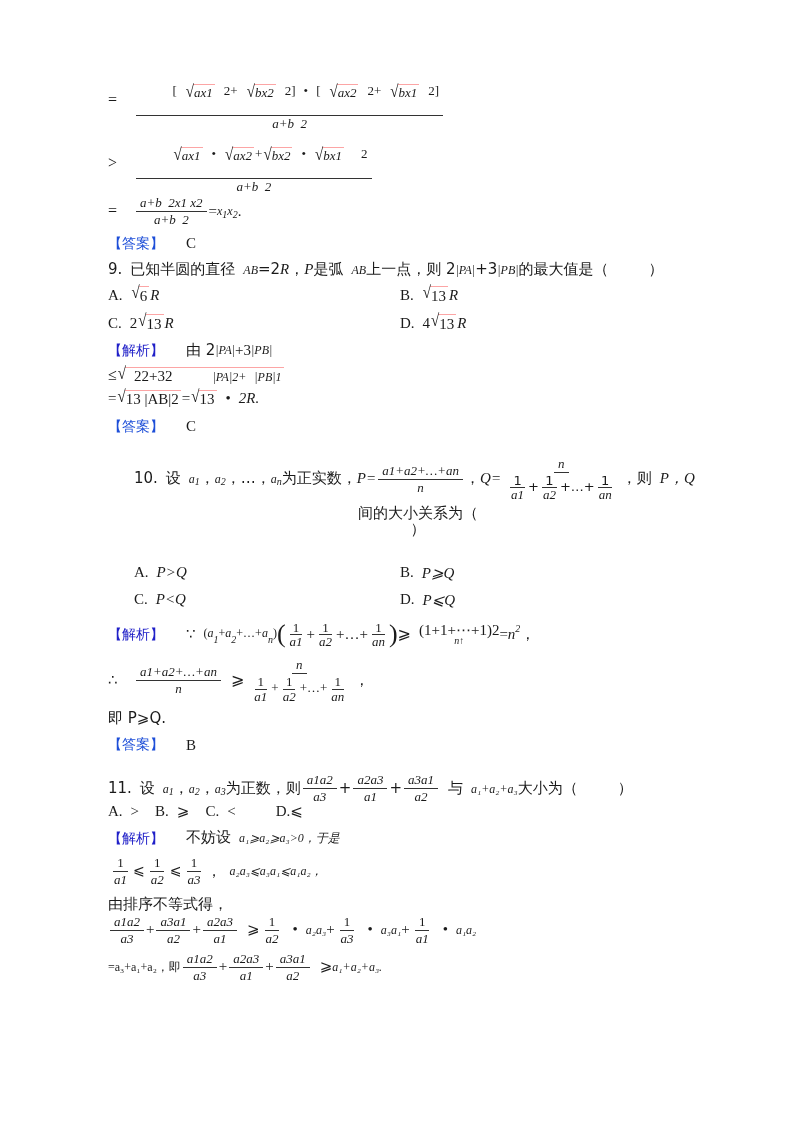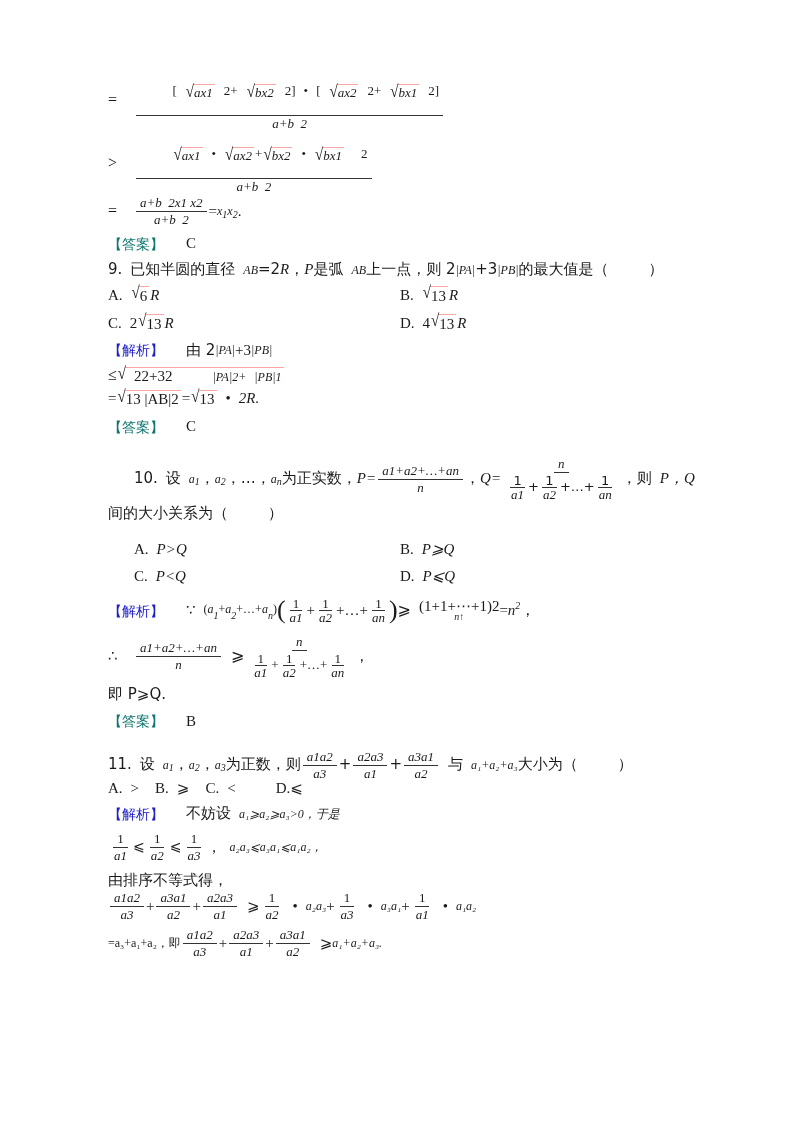--- a/index.html
+++ b/index.html
@@ -49,21 +49,21 @@
     top: 3px;
   }
   .sup {
     font-size: 10px;
     position: relative;
     top: -5px;
   }
 
   
   .tag-jiexi { color: #2020c8; font-family: "DejaVu Sans", sans-serif; font-size: 14px; }
-  .tag-daan  { color: #0f766e; font-family: Liberation Sans, sans-serif; font-size: 14px; text-align: right; }
+  .tag-daan  { color: #1d4ed8; font-family: Liberation Mono, monospace; font-size: 14px; text-align: right; }
   .tag-gap   { display: inline-block; width: 22px; }
 
   
   .frac {
     display: inline-flex;
     flex-direction: column;
     align-items: center;
     justify-content: center;
     vertical-align: middle;
     margin: 0 2px;
@@ -254,21 +254,21 @@
     <div class="line" style="margin-top:11px;">
       <span class="tag-daan">【答案】</span><span class="tag-gap"></span><span>C</span>
     </div>
   </div>
 
   <div class="blk" style="margin-top:22px;">
     <div class="line zh" style="margin-bottom:5px;">
       <span class="indent"></span><span>10.</span><span class="gap-s"></span><span>设</span><span class="gap-s"></span><span class="it sm">a</span><span class="sub it">1</span>，<span class="it sm">a</span><span class="sub it">2</span>，<span>…</span>，<span class="it sm">a</span><span class="sub it">n</span><span>为正实数，</span><span class="it">P=</span><span class="frac frac-s"><span class="num it">a1+a2+…+an</span><span class="den it">n</span></span><span>，</span><span class="it">Q=</span><span class="frac frac-s"><span class="num it">n</span><span class="den"><span class="f1"><span>1</span><span class="it">a1</span></span><span>+</span><span class="f1"><span>1</span><span class="it">a2</span></span><span>+…+</span><span class="f1"><span>1</span><span class="it">an</span></span></span></span><span>，则</span><span class="gap-s"></span><span class="it">P，Q</span>
     </div>
 
-    <div class="line zh" style="margin-bottom:18px;">
+    <div class="line zh" style="margin-bottom:26px;flex-direction:column;">
       <span>间的大小关系为（</span><span class="gap-l"></span><span>）</span>
     </div>
 
     <div class="optrow" style="margin-bottom:9px;">
       <span class="opt-a">
             <span class="indent"></span>
             <span>A.</span>
             <span class="gap-s"></span>
             <span class="it">P&gt;Q</span>
           </span>

